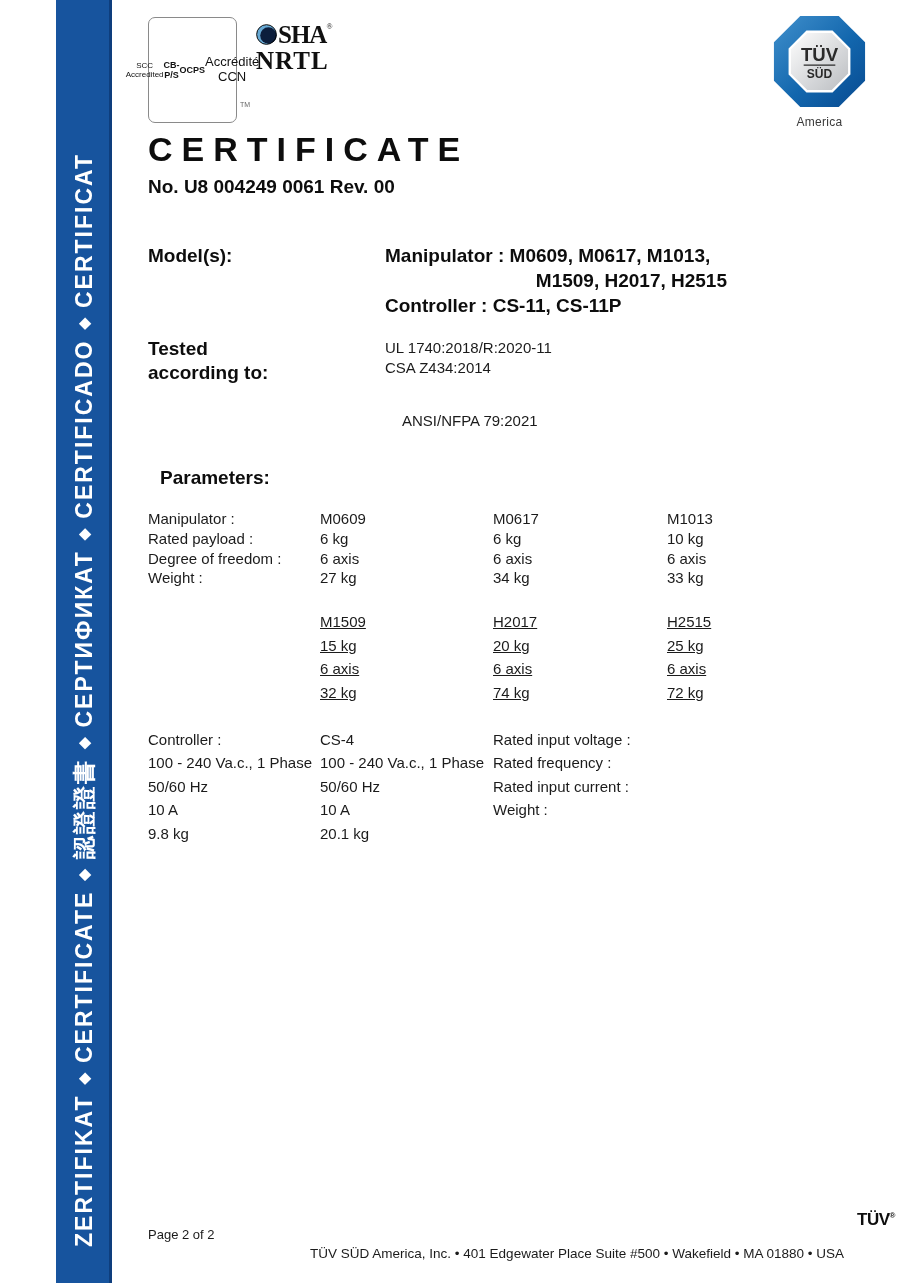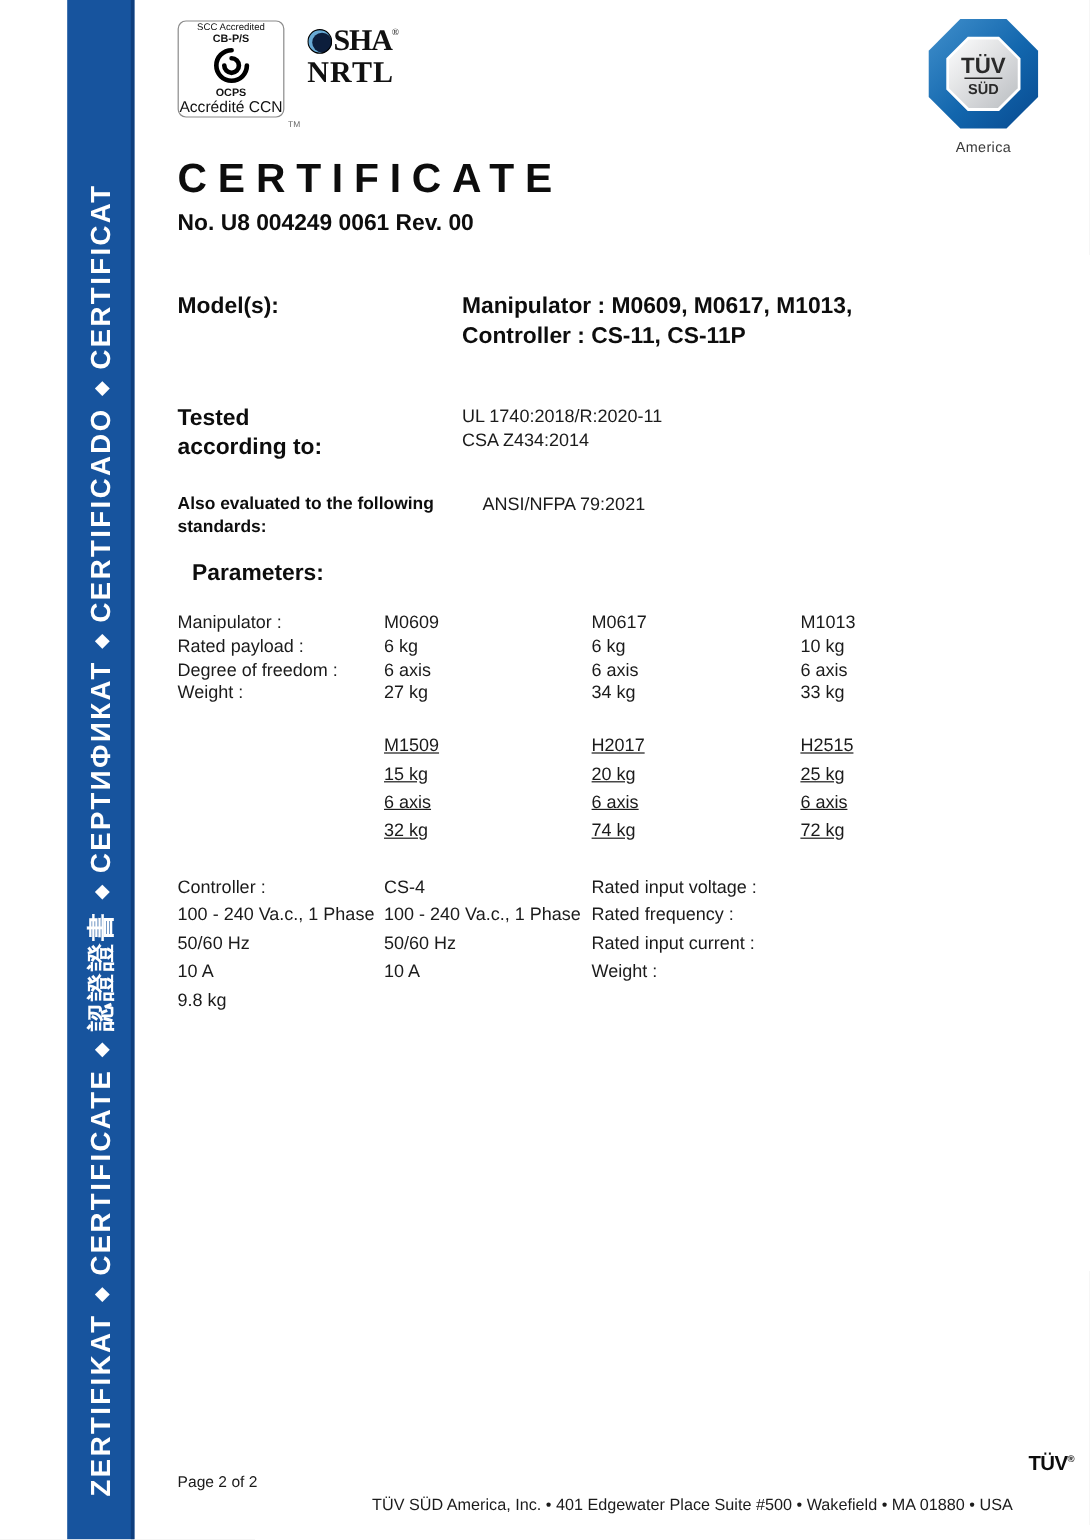--- a/index.html
+++ b/index.html
@@ -19,23 +19,23 @@
     transform:rotate(-90deg); transform-origin:0 0;
     line-height:56px; padding-left:36px; white-space:nowrap;
     color:#ffffff; font-weight:bold; font-size:23px; letter-spacing:2px;
   }
   .sidebar-text .diamond {
     font-size:15px; letter-spacing:0; margin:0 10px; position:relative; top:-3px;
   }
 
   
   .scc-box {
-    position:absolute; left:148px; top:17px; width:89px; height:81px;
+    position:absolute; left:148px; top:17px; width:89px; height:106px;
     border:1px solid #8a8a8a; border-radius:7px; background:#fff;
-    display:flex; flex-direction:column; align-items:center; justify-content:center;
+    display:flex; flex-direction:row; align-items:center; justify-content:center;
     text-align:center; line-height:1.15;
   }
   .scc-top   { font-size:8px; color:#111; }
   .scc-cb    { font-size:9px; font-weight:bold; color:#111; }
   .scc-ocps  { font-size:9px; font-weight:bold; color:#111; margin-top:1px;text-align:right; }
   .scc-bot   { font-size:13px; color:#111; }
   .scc-tm    { position:absolute; left:240px; top:101px; font-size:7px; color:#666; }
 
   .osha {
     position:absolute; left:256px; top:22px; font-family:"Liberation Serif", serif;
@@ -149,36 +149,33 @@
     </svg>
     <div class="tuv-america">America</div>
   </div>
 
   <div class="title">CERTIFICATE</div>
   <div class="cert-no">No. U8 004249 0061 Rev. 00</div>
 
   <div class="model-label lbl-b19">Model(s):</div>
   <div class="model-values">
     <div class="val-b19">Manipulator : M0609, M0617, M1013,</div>
+    <div class="val-b19 model-line2">M1509, H2017, H2515</div>
     <div class="val-b19">Controller : CS-11, CS-11P</div>
   </div>
 
   <div class="tested-label">
     <div class="lbl-b19">Tested</div>
     <div class="lbl-b19">according to:</div>
   </div>
   <div class="tested-values">
     <div class="txt-15">UL 1740:2018/R:2020-11</div>
     <div class="txt-15">CSA Z434:2014</div>
   </div>
 
-  <div class="also-label">
-    <div>Also evaluated to the following</div>
-    <div>standards:</div>
-  </div>
   <div class="also-value txt-15">ANSI/NFPA 79:2021</div>
 
   <div class="params-head">Parameters:</div>
 
   <div class="params-grid block1">
     <div class="cell">Manipulator :</div>
     <div class="cell">M0609</div>
     <div class="cell">M0617</div>
     <div class="cell">M1013</div>
     <div class="cell">Rated payload :</div>
@@ -221,19 +218,20 @@
     <div class="cell">100 - 240 Va.c., 1 Phase</div>
     <div class="cell">100 - 240 Va.c., 1 Phase</div>
     <div class="cell">Rated frequency :</div>
     <div class="cell">50/60 Hz</div>
     <div class="cell">50/60 Hz</div>
     <div class="cell">Rated input current :</div>
     <div class="cell">10 A</div>
     <div class="cell">10 A</div>
     <div class="cell">Weight :</div>
     <div class="cell">9.8 kg</div>
+    <div class="cell">20.1 kg</div>
   </div>
 
   <div class="page-num">Page 2 of 2</div>
   <div class="address">TÜV SÜD America, Inc. • 401 Edgewater Place Suite #500 • Wakefield • MA 01880 • USA</div>
   <div class="tuv-mark"><span>TÜV</span><sup>®</sup></div>
 
 </div>
 
 </body></html>

